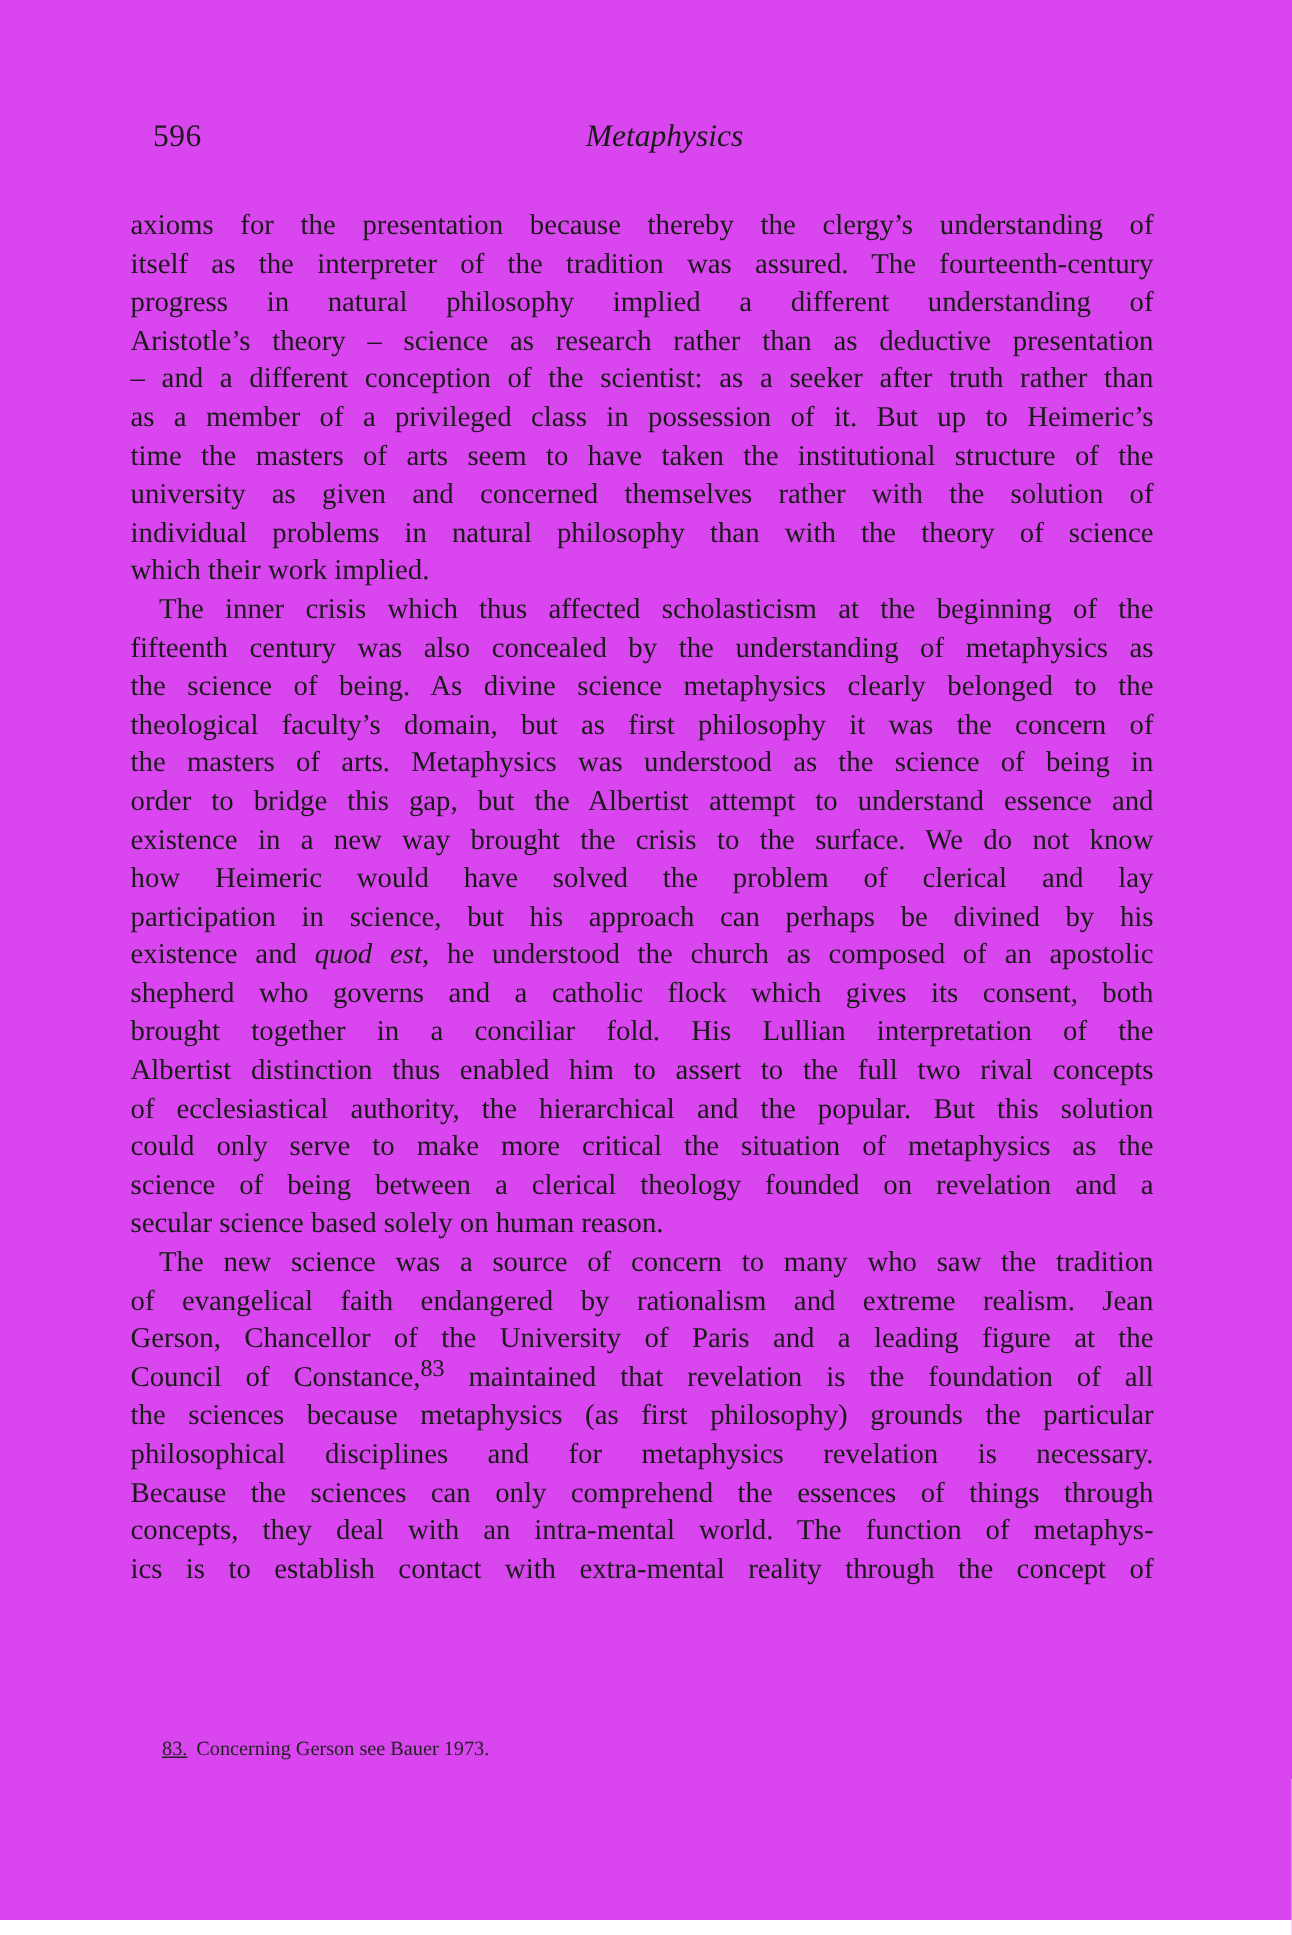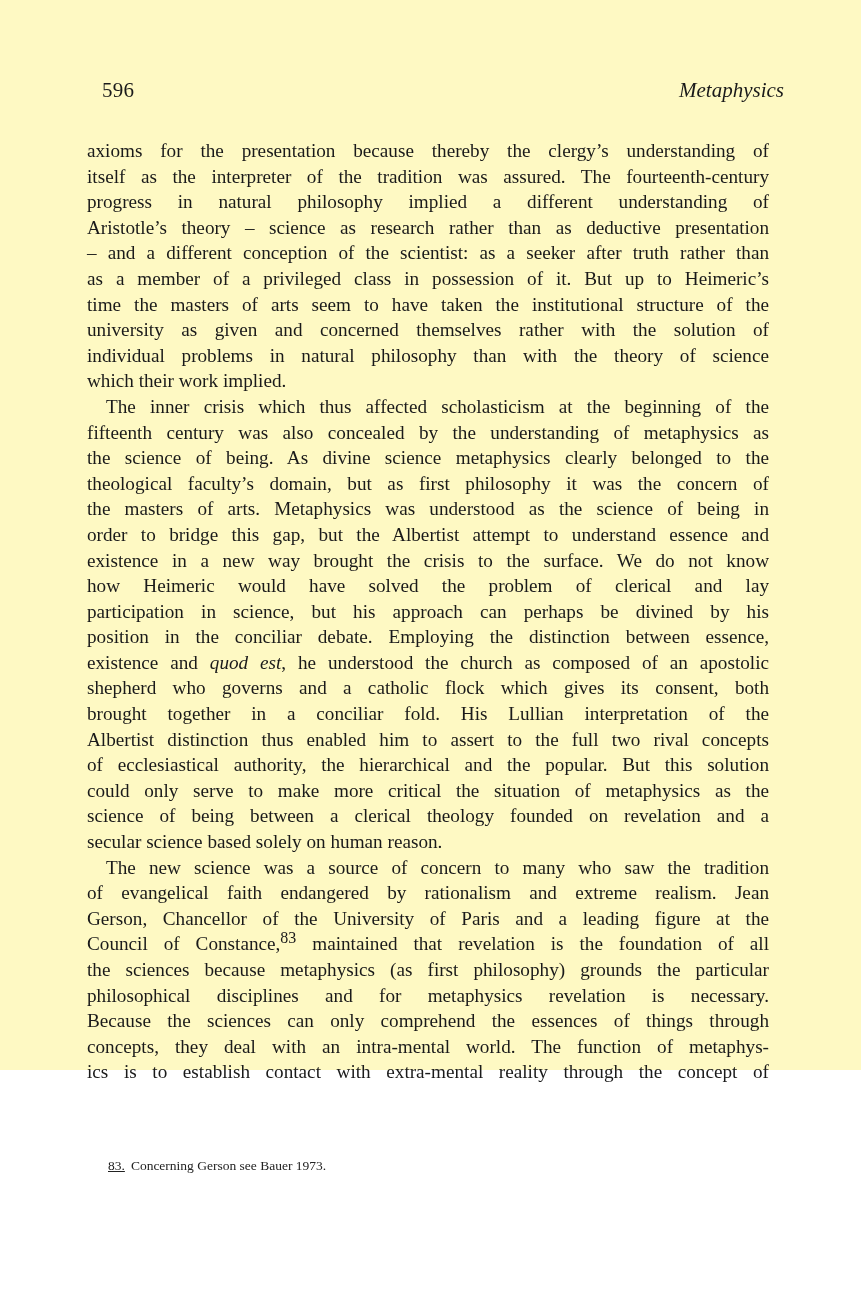--- a/index.html
+++ b/index.html
@@ -13,43 +13,43 @@
       position: relative;
       overflow: hidden;
       font-family: "Liberation Serif", "DejaVu Serif", serif;
       color: #1a1a1a;
     }
     .page {
       position: absolute;
       left: 0;
       top: 0;
       width: 861px;
-      height: 1070px;
-      background: #fef9c3;
+      height: 1280px;
+      background: #d946ef;
     }
     .running-head {
       position: absolute;
       top: 78px;
       left: 102px;
       width: 682px;
       height: 30px;
     }
     .page-number {
       position: absolute;
       left: 0;
       top: 0;
       font-size: 21px;
       letter-spacing: 0.3px;
     }
     .running-title {
       position: absolute;
       left: 0;
       width: 100%;
       top: 0;
-      text-align: right;
+      text-align: center;
       font-style: italic;
       font-size: 21px;
     }
     .body-text {
       position: absolute;
       left: 87px;
       top: 138px;
       width: 682px;
     }
     .line {
@@ -113,21 +113,20 @@
       <div>
         <span class="line indent">The inner crisis which thus affected scholasticism at the beginning of the</span>
         <span class="line">fifteenth century was also concealed by the understanding of metaphysics as</span>
         <span class="line">the science of being. As divine science metaphysics clearly belonged to the</span>
         <span class="line">theological faculty’s domain, but as first philosophy it was the concern of</span>
         <span class="line">the masters of arts. Metaphysics was understood as the science of being in</span>
         <span class="line">order to bridge this gap, but the Albertist attempt to understand essence and</span>
         <span class="line">existence in a new way brought the crisis to the surface. We do not know</span>
         <span class="line">how Heimeric would have solved the problem of clerical and lay</span>
         <span class="line">participation in science, but his approach can perhaps be divined by his</span>
-        <span class="line">position in the conciliar debate. Employing the distinction between essence,</span>
         <span class="line"><span>existence and </span><span class="it">quod est</span><span>, he understood the church as composed of an apostolic</span></span>
         <span class="line">shepherd who governs and a catholic flock which gives its consent, both</span>
         <span class="line">brought together in a conciliar fold. His Lullian interpretation of the</span>
         <span class="line">Albertist distinction thus enabled him to assert to the full two rival concepts</span>
         <span class="line">of ecclesiastical authority, the hierarchical and the popular. But this solution</span>
         <span class="line">could only serve to make more critical the situation of metaphysics as the</span>
         <span class="line">science of being between a clerical theology founded on revelation and a</span>
         <span class="line last">secular science based solely on human reason.</span>
       </div>
       <div>

